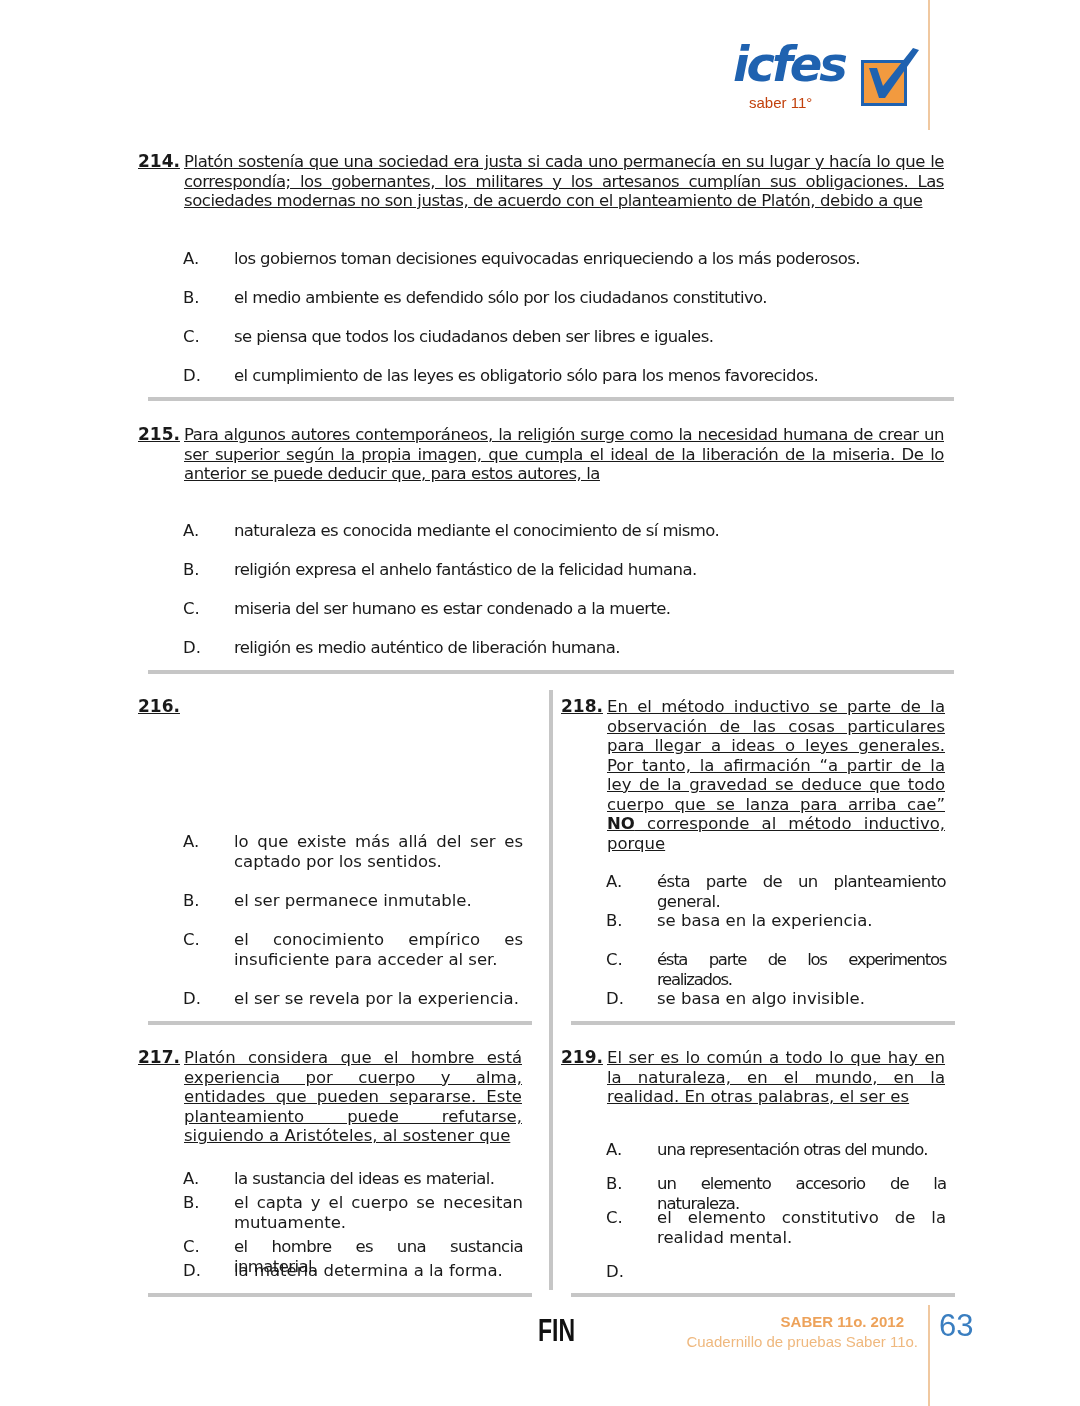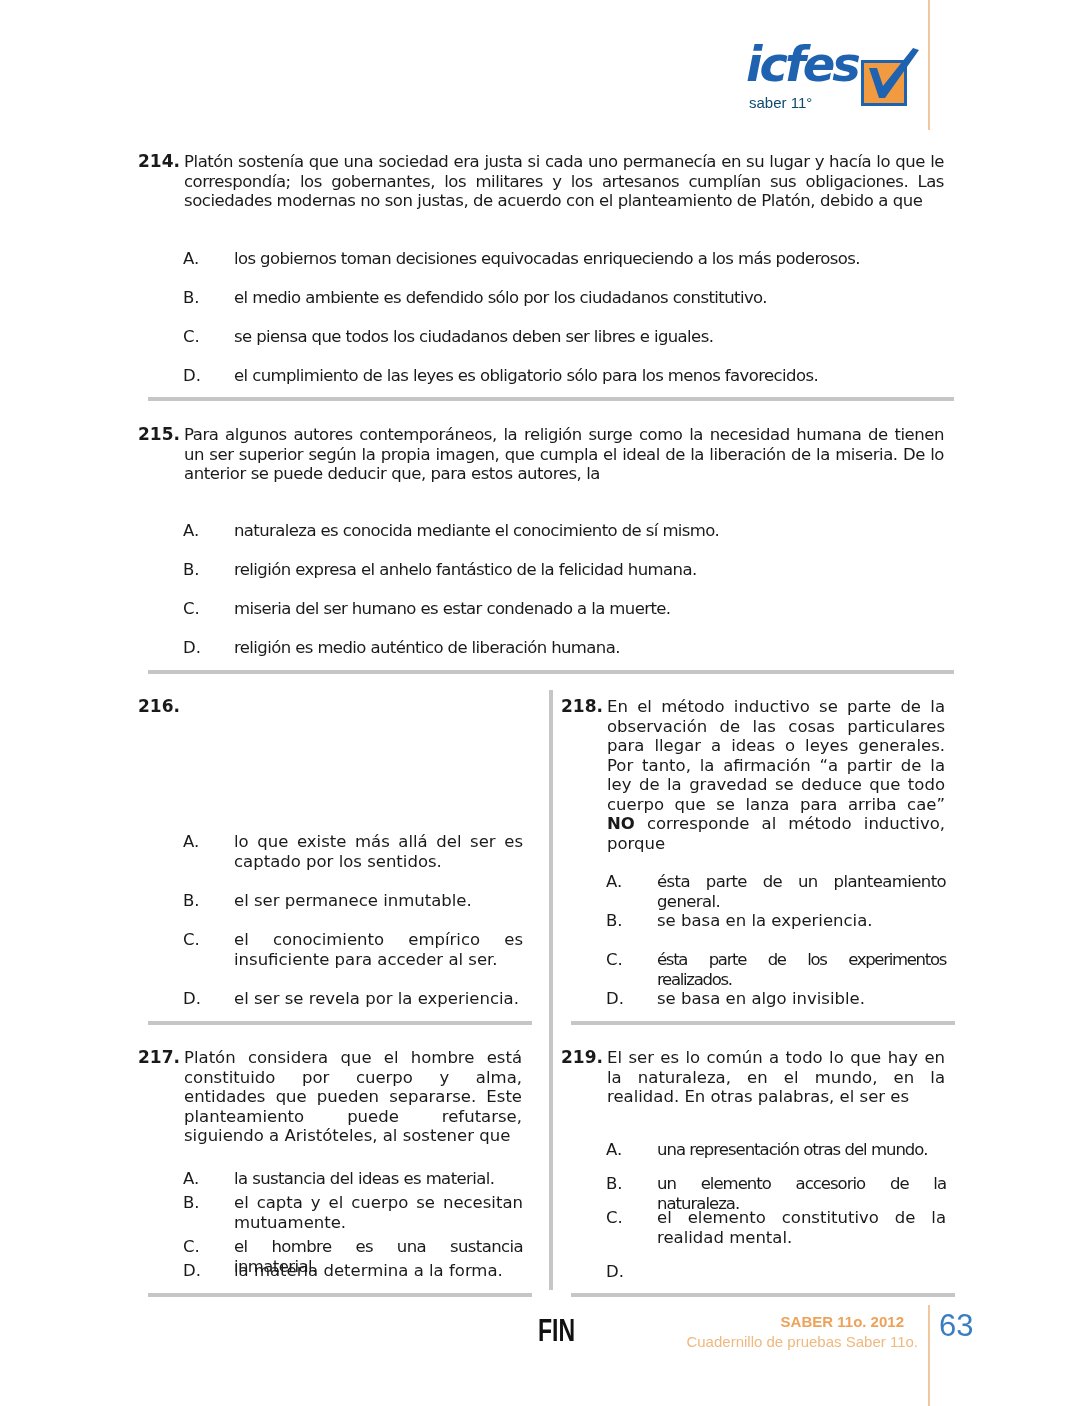--- a/index.html
+++ b/index.html
@@ -13,34 +13,34 @@
     .vrule-bottom {
       position: absolute; left: 928px; top: 1305px; width: 2px; height: 101px;
       background: #f0c8a0;
     }
 
     
     .logo { position: absolute; left: 733px; top: 42px; width: 185px; height: 75px; }
     .logo-word {
       position: absolute; left: 0; top: -6px;
       font-family: "DejaVu Sans", sans-serif; font-style: italic; font-weight: bold;
-      font-size: 48px; letter-spacing: -3px; color: #1f62b0; margin-left: 13px;
+      font-size: 48px; letter-spacing: -3px; color: #1f62b0;
     }
     .logo-sub {
       position: absolute; left: 16px; top: 52px;
-      font-family: "Liberation Sans", sans-serif; font-size: 15px; color: #0c4a6e;
+      font-family: "Liberation Sans", sans-serif; font-size: 15px; color: #c2410c;
     }
     .logo-box {
       position: absolute; left: 128px; top: 18px; width: 46px; height: 46px;
       background: #f29a3f; border: 3px solid #1f62b0;
     }
     .logo-check { position: absolute; left: 130px; top: 4px; width: 58px; height: 60px; }
 
     
-    .q { position: absolute; }
+    .q { position: absolute; text-decoration: underline; }
     .q-head { display: flex; font-size: 16.5px; line-height: 19.5px; }
     .q-num { font-weight: bold; width: 46px; flex: none; font-size: 17px; }
     .q-stem { text-align: justify; }
     .q-stem.narrow { letter-spacing: -0.45px; }
     .opts { position: absolute; left: 45px; font-size: 16.5px; line-height: 19.5px; }
     .opt { display: flex; position: absolute; left: 0; }
     .opt-letter { width: 51px; flex: none; }
     .opt-text { text-align: justify; }
     .cond { letter-spacing: -0.6px; }
 
@@ -102,21 +102,21 @@
   <div class="opt" style="top:117px;">
       <span class="opt-letter">D.</span>
       <span class="opt-text cond">el cumplimiento de las leyes es obligatorio sólo para los menos favorecidos.</span>
     </div>
 </div>
 <div class="hrule" style="left:148px; top:397px; width:806px;"></div>
 
 <div class="q" style="left:138px; top:425px; width:806px;">
   <div class="q-head">
     <span class="q-num">215.</span>
-    <span class="q-stem narrow">Para algunos autores contemporáneos, la religión surge como la necesidad humana de tienen un ser superior según la propia imagen, que cumpla el ideal de la liberación de la miseria. De lo anterior se puede deducir que, para estos autores, la</span>
+    <span class="q-stem narrow">Para algunos autores contemporáneos, la religión surge como la necesidad humana de crear un ser superior según la propia imagen, que cumpla el ideal de la liberación de la miseria. De lo anterior se puede deducir que, para estos autores, la</span>
   </div>
 </div>
 <div class="opts" style="left:183px; top:521px; width:760px;">
   <div class="opt" style="top:0;">
       <span class="opt-letter">A.</span>
       <span class="opt-text cond">naturaleza es conocida mediante el conocimiento de sí mismo.</span>
     </div>
   <div class="opt" style="top:39px;">
       <span class="opt-letter">B.</span>
       <span class="opt-text cond">religión expresa el anhelo fantástico de la felicidad humana.</span>
@@ -155,21 +155,21 @@
   <div class="opt" style="top:157px; width:340px;">
       <span class="opt-letter">D.</span>
       <span class="opt-text">el ser se revela por la experiencia.</span>
     </div>
 </div>
 <div class="hrule" style="left:148px; top:1021px; width:384px;"></div>
 
 <div class="q" style="left:138px; top:1048px; width:384px;">
   <div class="q-head">
     <span class="q-num">217.</span>
-    <span class="q-stem">Platón considera que el hombre está constituido por cuerpo y alma, entidades que pueden separarse. Este planteamiento puede refutarse, siguiendo a Aristóteles, al sostener que</span>
+    <span class="q-stem">Platón considera que el hombre está experiencia por cuerpo y alma, entidades que pueden separarse. Este planteamiento puede refutarse, siguiendo a Aristóteles, al sostener que</span>
   </div>
 </div>
 <div class="opts" style="left:183px; top:1169px; width:340px;">
   <div class="opt" style="top:0; width:340px;">
       <span class="opt-letter">A.</span>
       <span class="opt-text cond">la sustancia del ideas es material.</span>
     </div>
   <div class="opt" style="top:24px; width:340px;">
       <span class="opt-letter">B.</span>
       <span class="opt-text">el capta y el cuerpo se necesitan mutuamente.</span>

